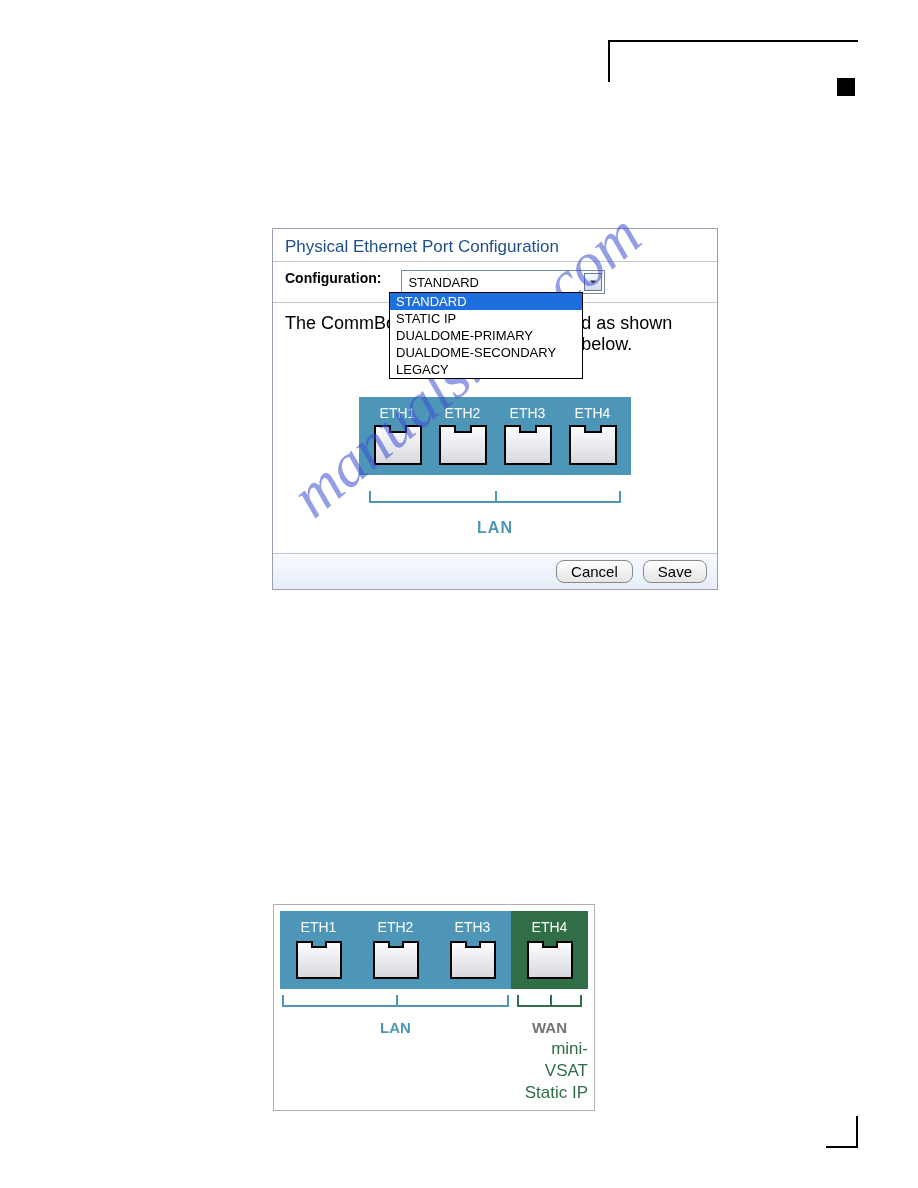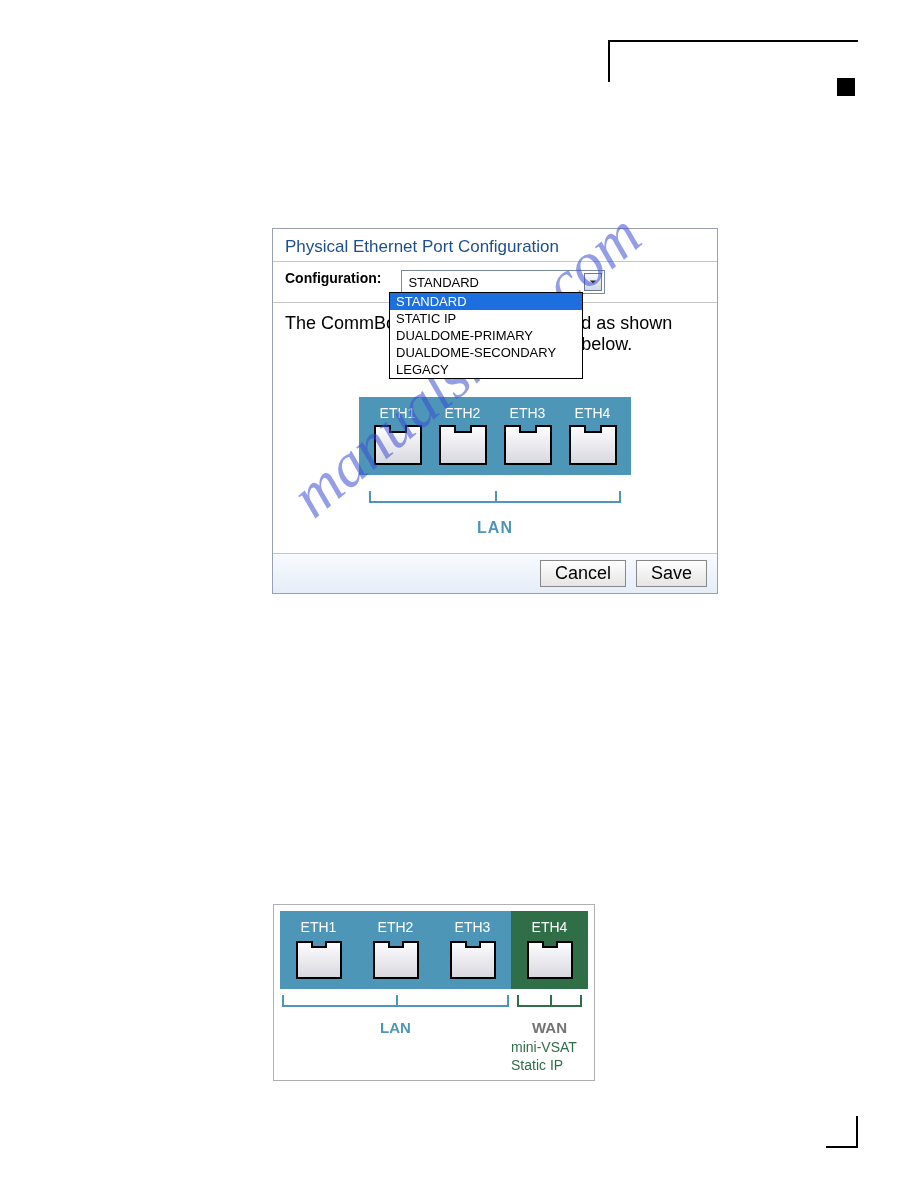--- a/index.html
+++ b/index.html
@@ -26,21 +26,21 @@
 .eth-block{margin:14px auto 16px;width:260px;background:#4d96b7;padding:8px 6px 10px;display:flex;justify-content:space-around}
 .ethcell{text-align:center;color:#fff;font-size:14px}
 .ethport{width:44px;height:36px;margin-top:4px;background:linear-gradient(#fdfdff,#d8d8df);border:2px solid #000;position:relative}
 .ethport::before{content:"";position:absolute;top:-2px;left:50%;transform:translateX(-50%);width:14px;height:6px;background:#4d96b7;border-left:2px solid #000;border-right:2px solid #000;border-bottom:2px solid #000}
 .bracket{margin:4px auto 2px;width:252px;position:relative;height:26px}
 .bracket .line{position:absolute;left:0;right:0;top:10px;height:2px;background:#4d96b7}
 .bracket .tick{position:absolute;top:0;width:2px;height:10px;background:#4d96b7}
 .bracket .t1{left:0}.bracket .t2{left:50%}.bracket .t3{right:0}
 .lanlbl{text-align:center;color:#4d96b7;font-weight:bold;font-size:16px;letter-spacing:1px;margin-bottom:16px}
 .footer{background:linear-gradient(#f8fbff,#e6edf8);border-top:1px solid #c0c7d4;padding:6px 10px;display:flex;justify-content:flex-end;gap:10px}
-.btn{border:1px solid #888;border-radius:0;padding:2px 14px;font-size:18px;background:linear-gradient(#fefefe,#e5e5e5);cursor:pointer}
+.btn{border:1px solid #888;border-radius:8px;padding:2px 14px;font-size:15px;background:linear-gradient(#fefefe,#e5e5e5);cursor:pointer}
 .watermark{position:absolute;left:250px;top:330px;font-size:62px;color:#3d4fd3;opacity:.55;transform:rotate(-40deg);transform-origin:center;pointer-events:none;font-family:'Times New Roman',serif;font-style:italic;white-space:nowrap}
 .diagram2{position:absolute;left:273px;top:904px;width:308px;border:1px solid #b0b0b0;padding:6px;background:#fff}
 .d2row{display:flex}
 .d2lan{flex:3;background:#4d96b7;display:flex}
 .d2wan{flex:1;background:#2f6e46;display:flex}
 .d2cell{flex:1;text-align:center;padding:8px 4px;color:#fff;font-size:14px}
 .d2port{width:42px;height:34px;margin:6px auto 2px;background:linear-gradient(#fdfdff,#d8d8df);border:2px solid #000;position:relative}
 .d2port::before{content:"";position:absolute;top:-2px;left:50%;transform:translateX(-50%);width:12px;height:5px;border-left:2px solid #000;border-right:2px solid #000;border-bottom:2px solid #000}
 .d2lan .d2port::before{background:#4d96b7}
 .d2wan .d2port::before{background:#2f6e46}
@@ -49,21 +49,21 @@
 .d2bwan{flex:1;position:relative;height:24px}
 .d2blan .bl{position:absolute;left:2px;right:2px;top:10px;height:2px;background:#4d96b7}
 .d2blan .bt{position:absolute;top:0;width:2px;height:10px;background:#4d96b7}
 .d2blan .bt1{left:2px}.d2blan .bt2{left:50%}.d2blan .bt3{right:2px}
 .d2bwan .bl{position:absolute;left:6px;right:6px;top:10px;height:2px;background:#2f6e46}
 .d2bwan .bt{position:absolute;top:0;width:2px;height:10px;background:#2f6e46}
 .d2bwan .bt1{left:6px}.d2bwan .bt2{left:50%}.d2bwan .bt3{right:6px}
 .d2labels{display:flex;text-align:center;font-weight:bold;font-size:15px}
 .d2labels .lan{flex:3;color:#4d96b7}
 .d2labels .wan{flex:1;color:#737373}
-.d2sub{text-align:left;font-size:14px;color:#2f6e46;line-height:1.3;margin-top:2px}
+.d2sub{text-align:right;font-size:17px;color:#2f6e46;line-height:1.3;margin-top:2px}
 .d2subrow{display:flex}
 .d2subrow .s1{flex:3}
 .d2subrow .s2{flex:1}
 </style>
 </head>
 <body>
 
 <div class="corner-t"></div>
 <div class="blackbox-t"></div>
 <div class="corner-b"></div>

